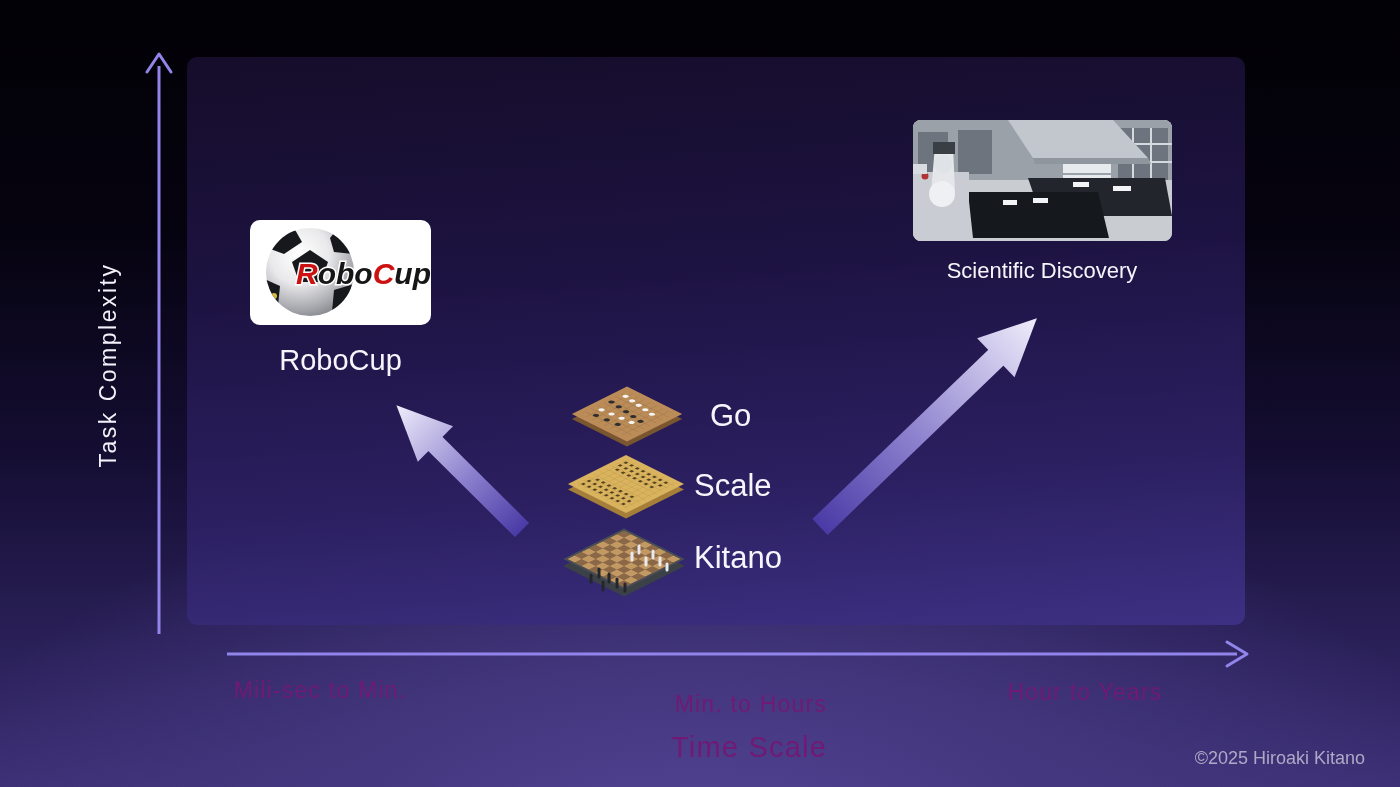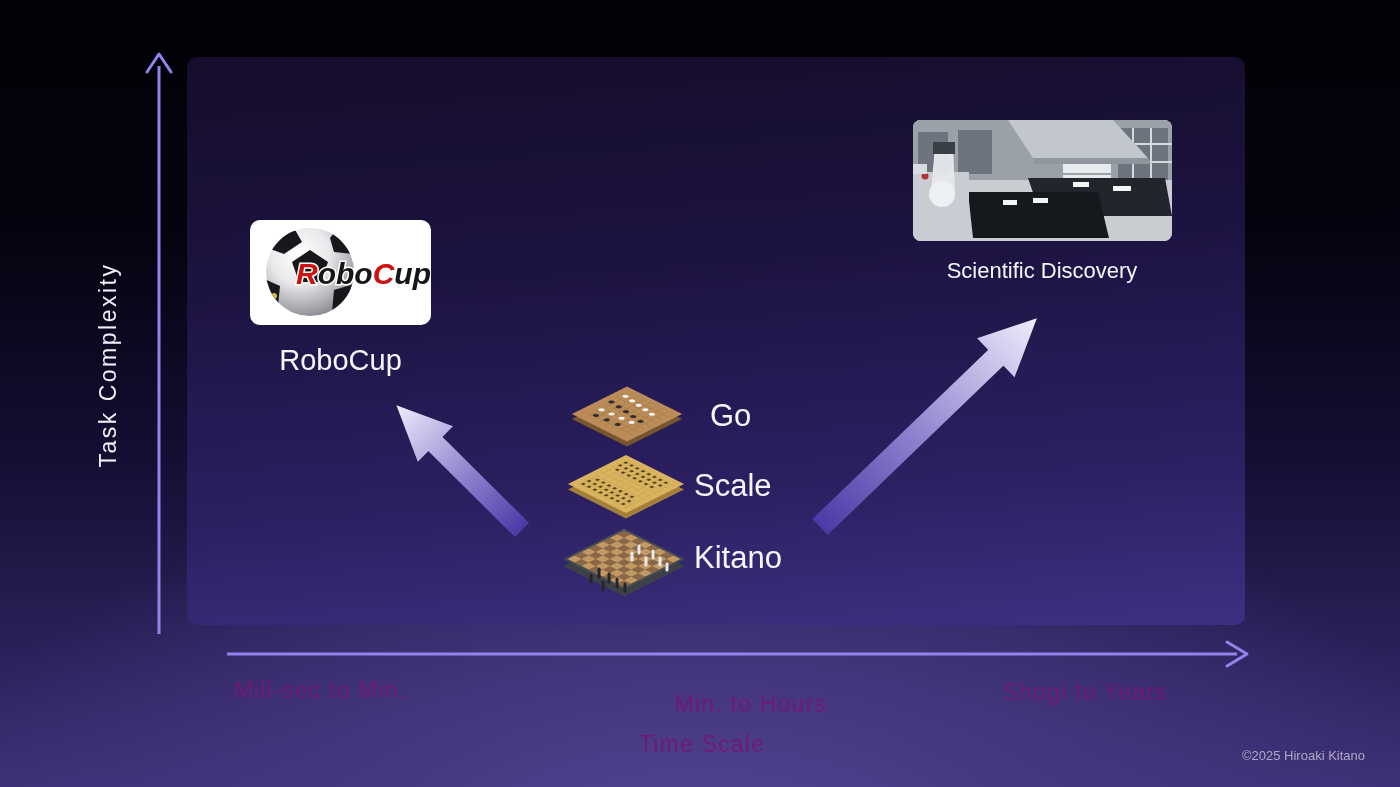--- a/index.html
+++ b/index.html
@@ -25,41 +25,41 @@
     transform:rotate(-90deg);
   }
   .robocup-card{
     position:absolute;left:250px;top:220px;width:181px;height:105px;
     background:#ffffff;border-radius:10px;overflow:hidden;
   }
   .lab-photo{
     position:absolute;left:913px;top:120px;width:259px;height:121px;
     border-radius:8px;overflow:hidden;background:#b7bcc2;
   }
-  .copyright{font-size:13px;color:#b0a8c6;text-align:right;}
+  .copyright{font-size:18px;color:#b0a8c6;text-align:right;}
 </style>
 </head>
 <body>
 
 <div class="panel"></div>
 
 <svg class="abs" style="left:139px;top:46px;" width="42" height="596" viewBox="0 0 42 596">
   <line x1="20" y1="20" x2="20" y2="588" stroke="#9184ea" stroke-width="3"></line>
   <path d="M8 26 L20 8 L32 26" fill="none" stroke="#9184ea" stroke-width="3" stroke-linecap="round" stroke-linejoin="round"></path>
 </svg>
 <div class="ylabel">Task Complexity</div>
 
 <svg class="abs" style="left:215px;top:636px;" width="1045" height="36" viewBox="0 0 1045 36">
   <line x1="12" y1="18" x2="1022" y2="18" stroke="#9184ea" stroke-width="3"></line>
   <path d="M1012 6 L1032 18 L1012 30" fill="none" stroke="#9184ea" stroke-width="3" stroke-linecap="round" stroke-linejoin="round"></path>
 </svg>
 <div class="abs axis-tick" style="left:195px;top:677px;width:250px;">Mili-sec to Min.</div>
 <div class="abs axis-tick" style="left:577px;top:691px;width:250px;text-align:right;">Min. to Hours</div>
-<div class="abs axis-tick" style="left:960px;top:679px;width:250px;">Shogi to Years</div>
-<div class="abs axis-tick" style="left:577px;top:731px;width:250px;font-size:23px;">Time Scale</div>
+<div class="abs axis-tick" style="left:960px;top:679px;width:250px;">Hour to Years</div>
+<div class="abs axis-tick" style="left:577px;top:731px;width:250px;font-size:29px;text-align:right;">Time Scale</div>
 
 <div class="robocup-card">
   <svg width="181" height="105" viewBox="0 0 181 105">
     <defs>
       <radialGradient id="ballg" cx="38%" cy="30%" r="75%">
         <stop offset="0%" stop-color="#ffffff"></stop>
         <stop offset="45%" stop-color="#e9e9eb"></stop>
         <stop offset="85%" stop-color="#a3a4aa"></stop>
         <stop offset="100%" stop-color="#84868c"></stop>
       </radialGradient>

